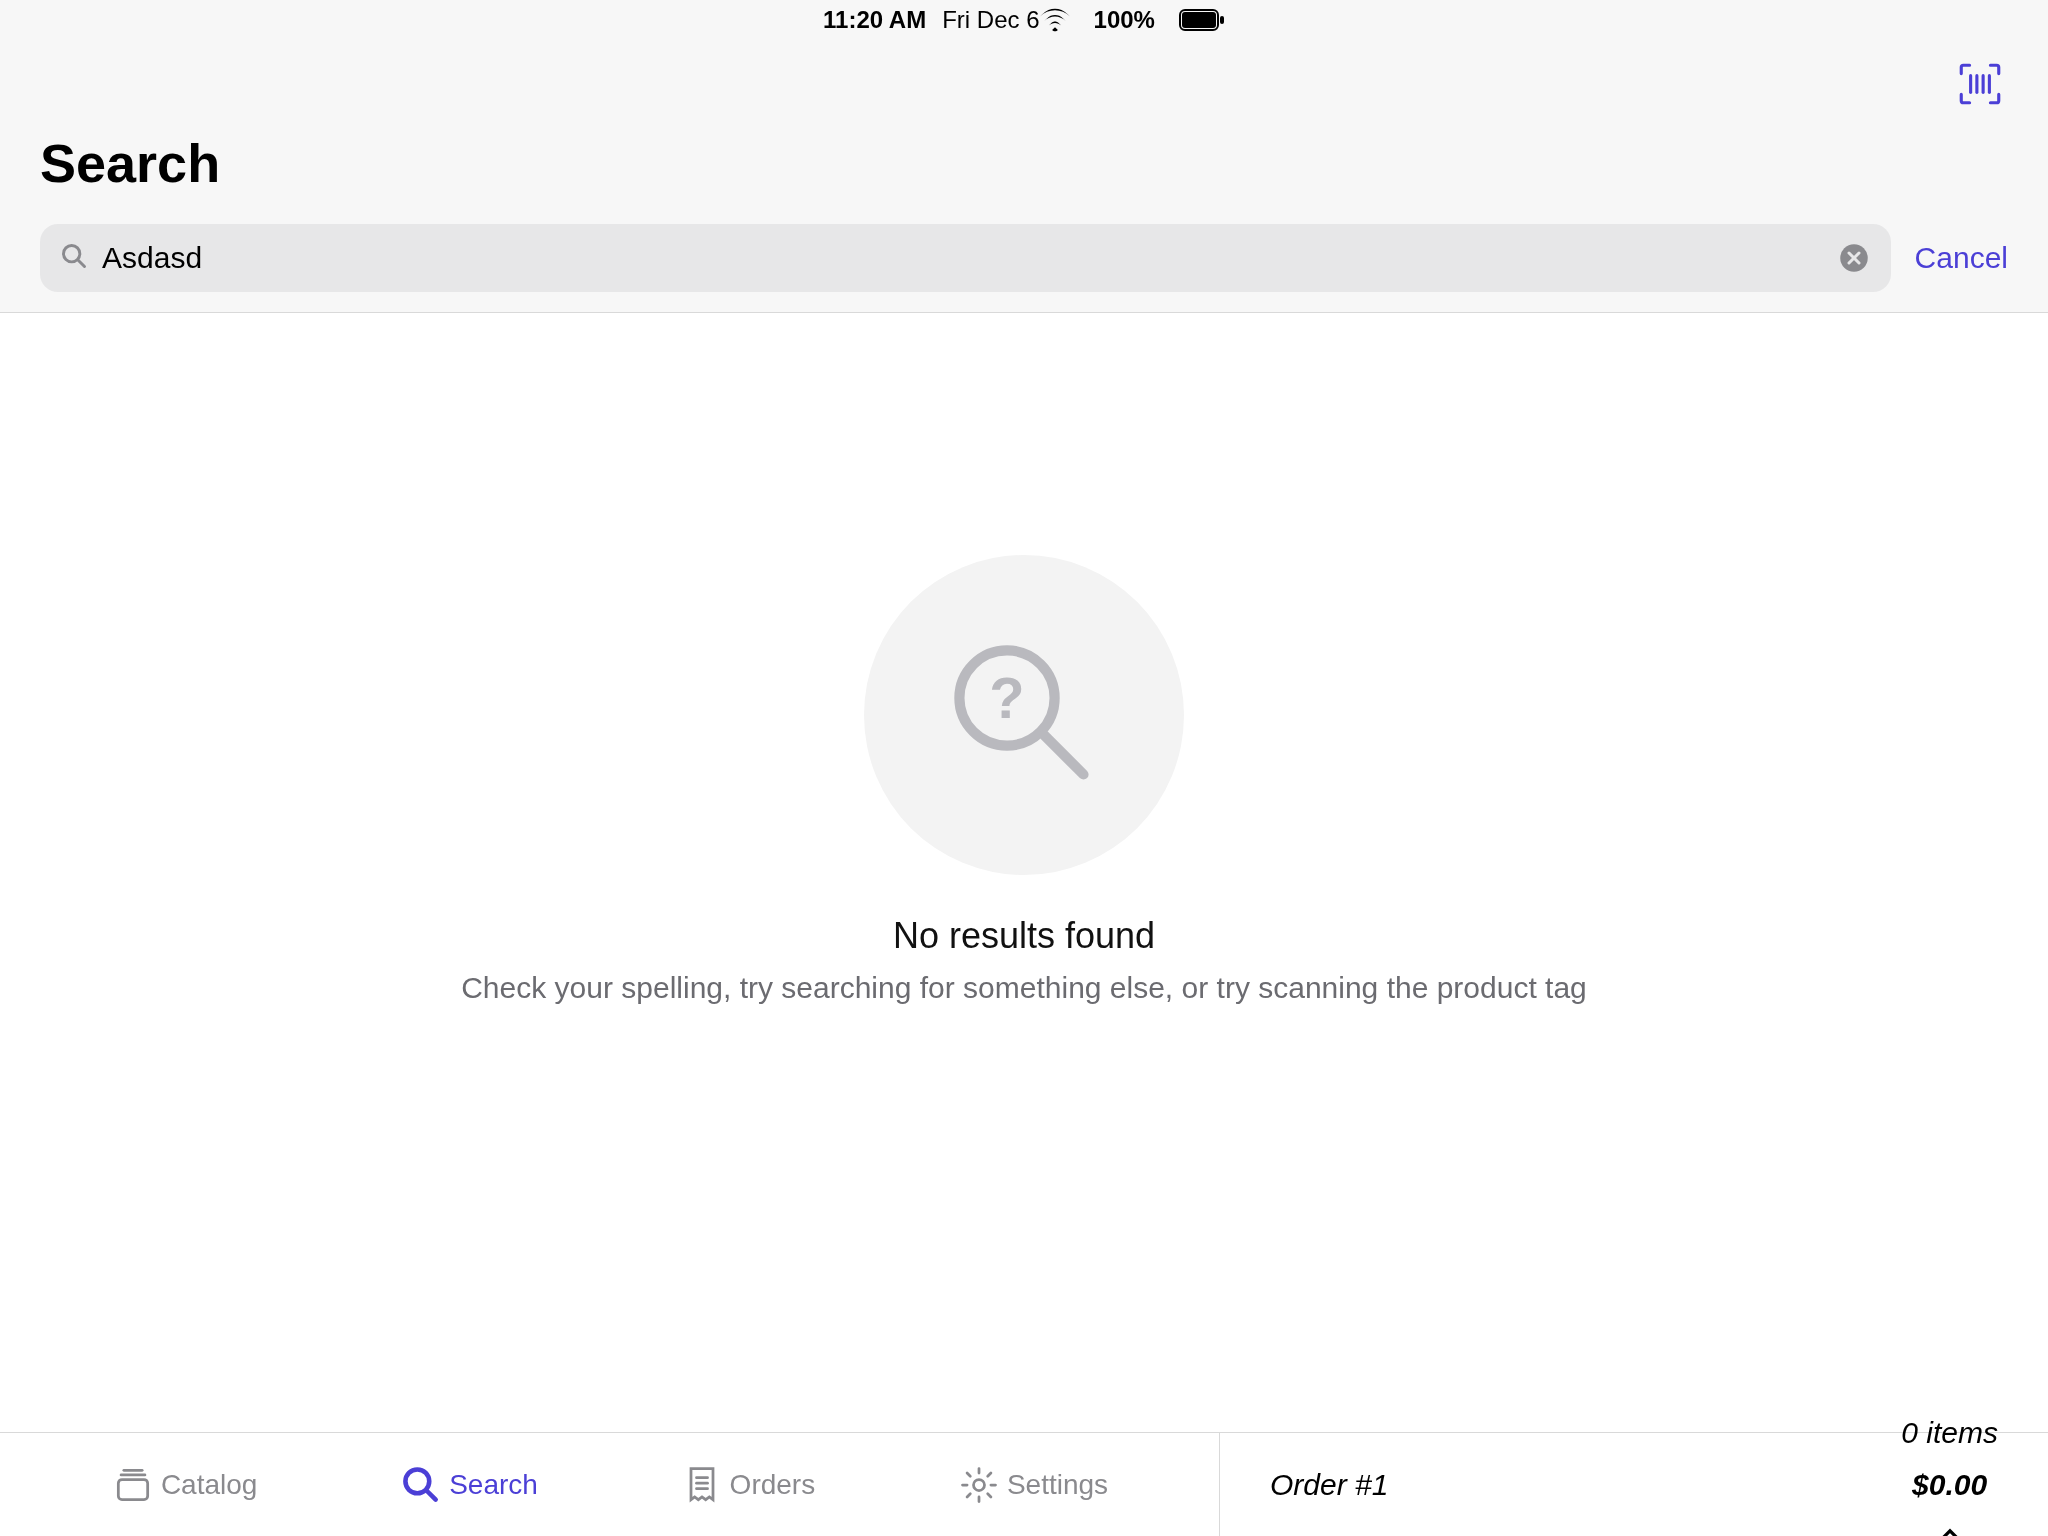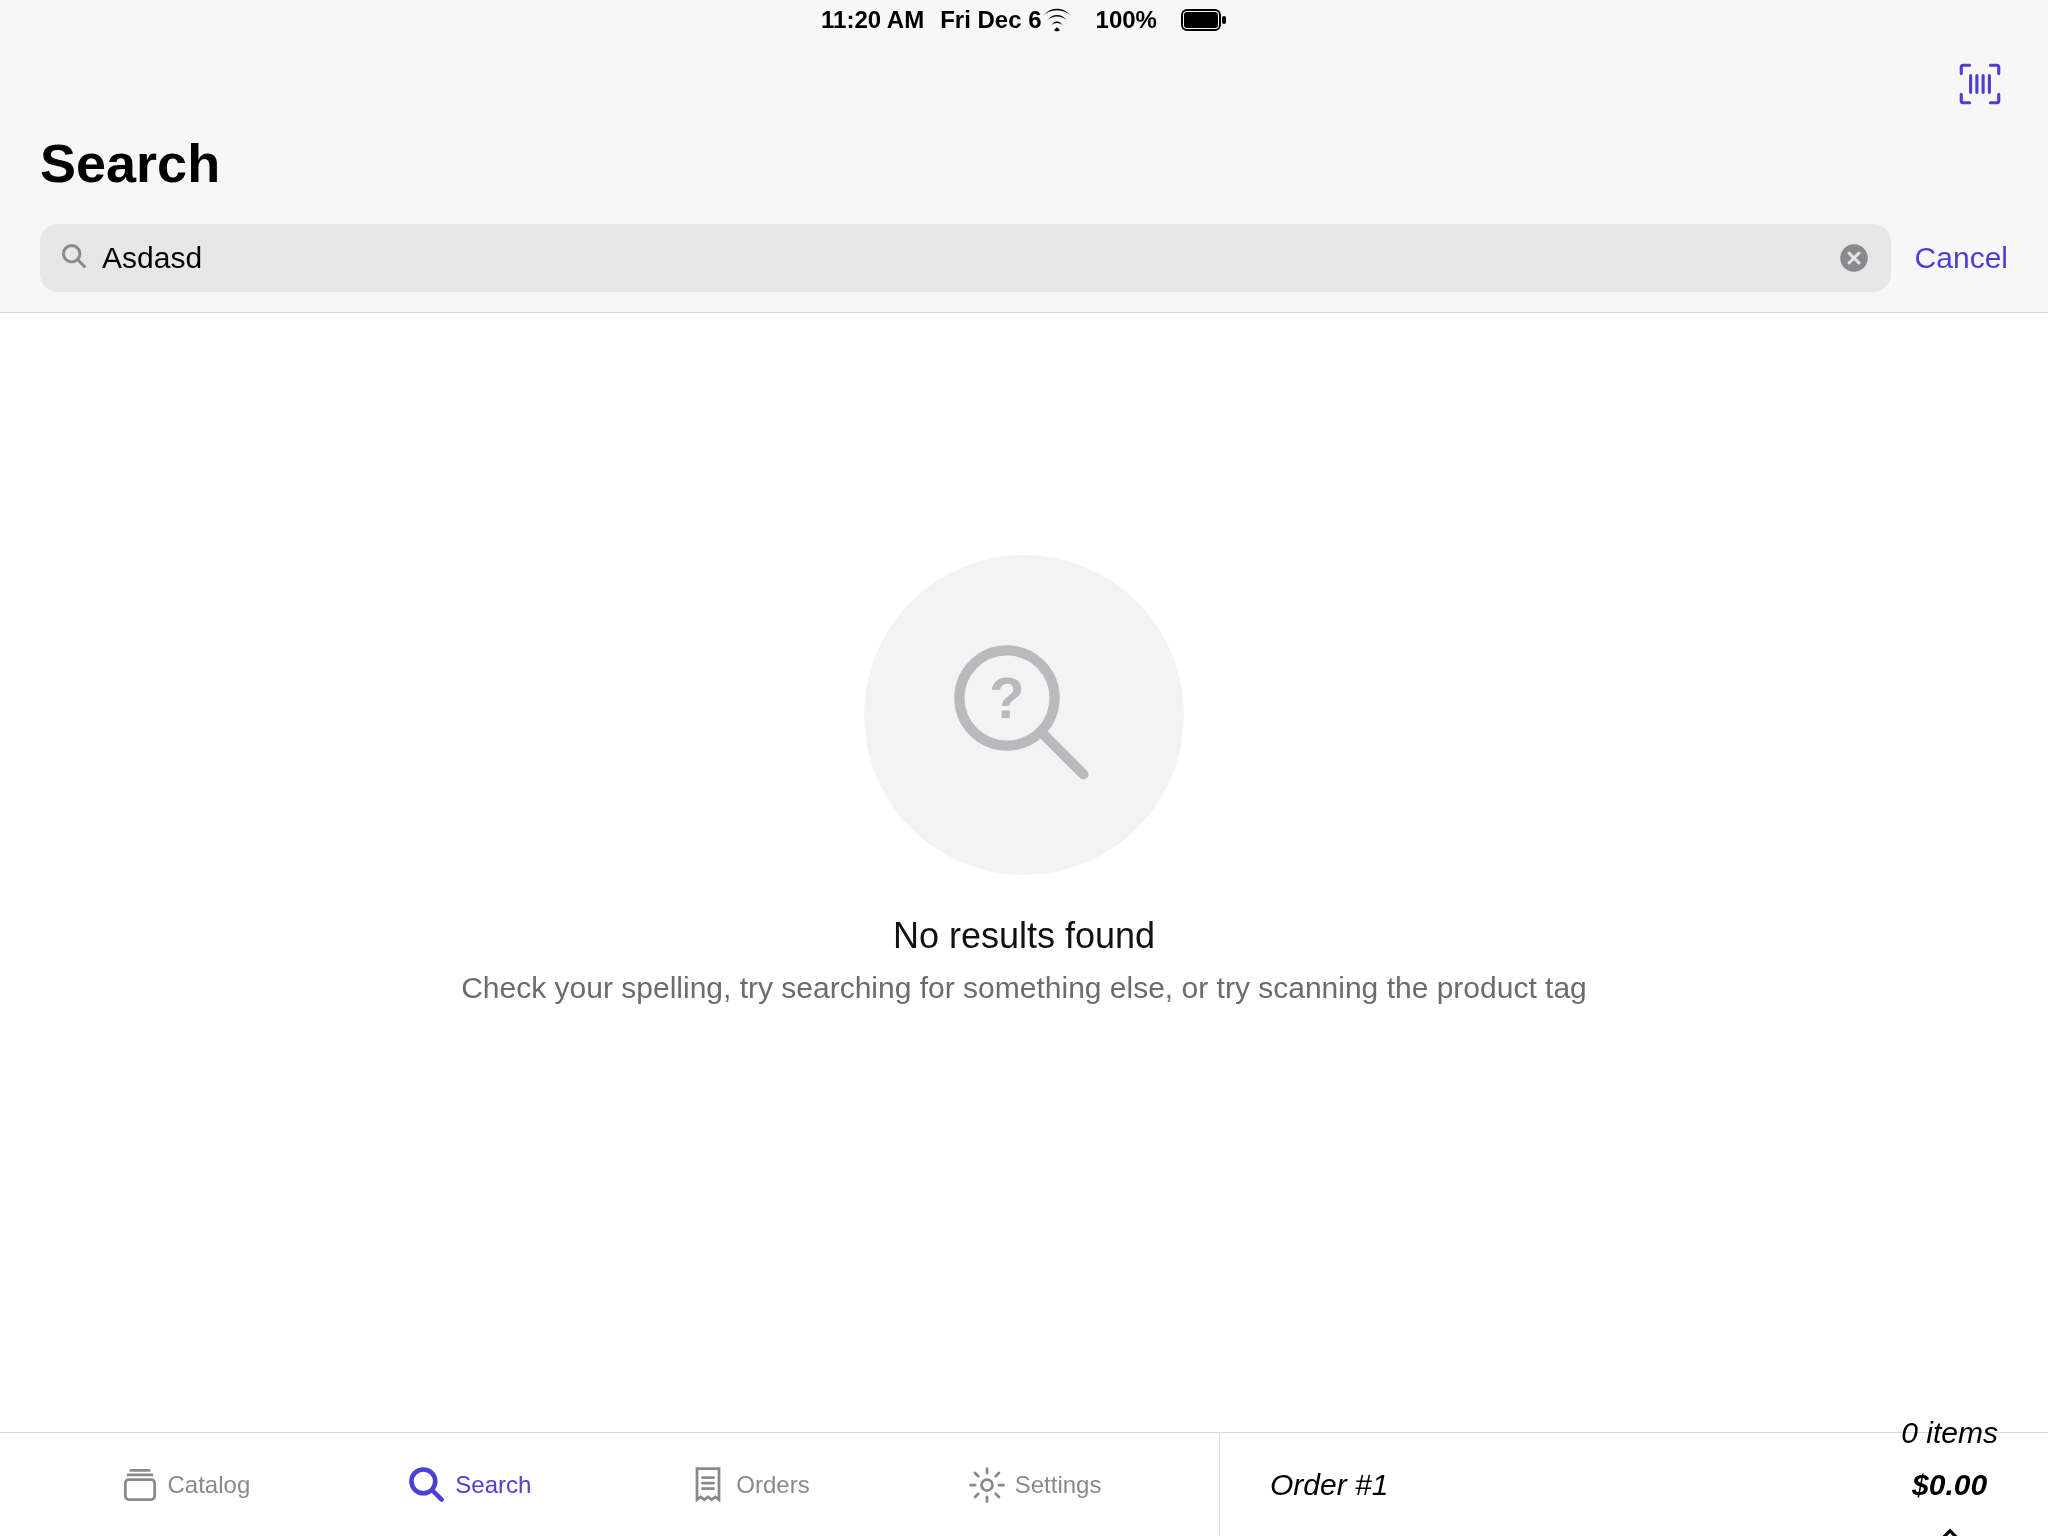--- a/index.html
+++ b/index.html
@@ -17,21 +17,21 @@
     height: 40px;
     display: flex;
     align-items: center;
     justify-content: center;
     padding: 0 30px;
     font-size: 24px;
     font-weight: 600;
     background: #f7f7f7;
   }
   .status-left { display: flex; gap: 16px; align-items: center; }
-  .status-left .date { font-weight: 700; }
+  .status-left .date { font-weight: 400; }
   .status-right { display: flex; gap: 24px; align-items: center; }
   .wifi-icon svg, .battery-icon svg { display: block; }
 
   
   .header-area {
     background: #f7f7f7;
     padding: 0 40px 20px 40px;
     border-bottom: 1px solid #d9d9d9;
   }
   .scan-row {
@@ -130,21 +130,21 @@
     flex: 0 0 1220px;
     display: flex;
     align-items: center;
     justify-content: space-around;
     border-right: 1px solid #d9d9d9;
     padding: 0 40px;
   }
   .tab {
     display: flex; align-items: center; gap: 6px;
     color: #8a8a8e;
-    font-size: 24px;
+    font-size: 28px;
     cursor: pointer;
   }
   .tab.active { color: #4b3fd6; }
   .tab .tab-icon { display:flex; align-items:center; }
 
   .order-summary {
     flex: 1;
     display: flex;
     align-items: center;
     justify-content: space-between;

